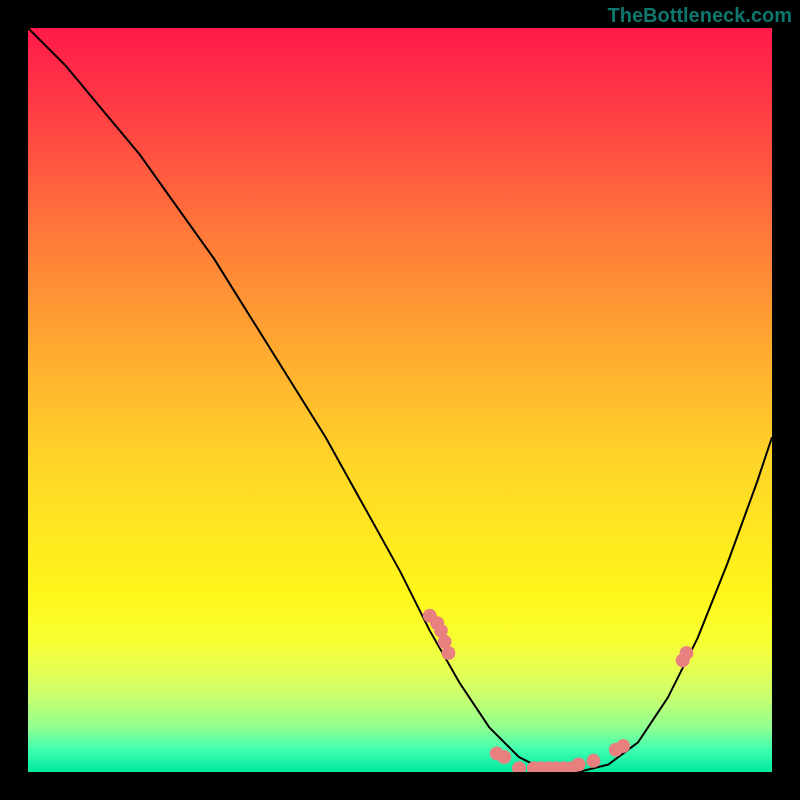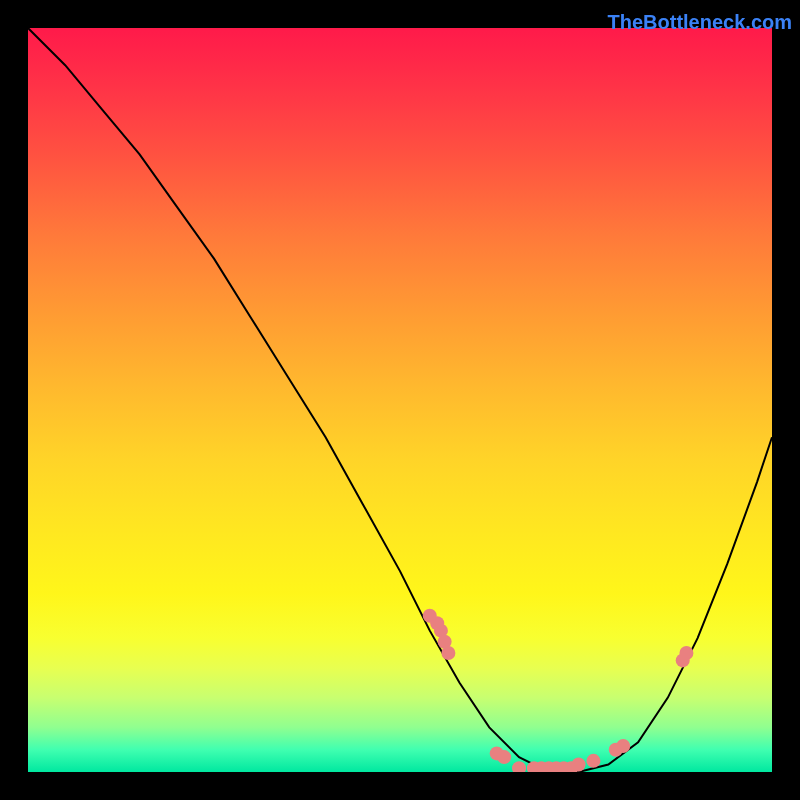--- a/index.html
+++ b/index.html
@@ -6,23 +6,23 @@
     margin: 0;
     padding: 0;
     background: #000;
     width: 800px;
     height: 800px;
     position: relative;
     font-family: Arial, sans-serif;
   }
   .watermark {
     position: absolute;
-    top: 11px;
+    top: 4px;
     right: 8px;
-    color: #3b82f6;
+    color: #0f766e;
     font-size: 20px;
     font-weight: bold;
     z-index: 10;
   }
   .plot-area {
     position: absolute;
     left: 28px;
     top: 28px;
     width: 744px;
     height: 744px;

